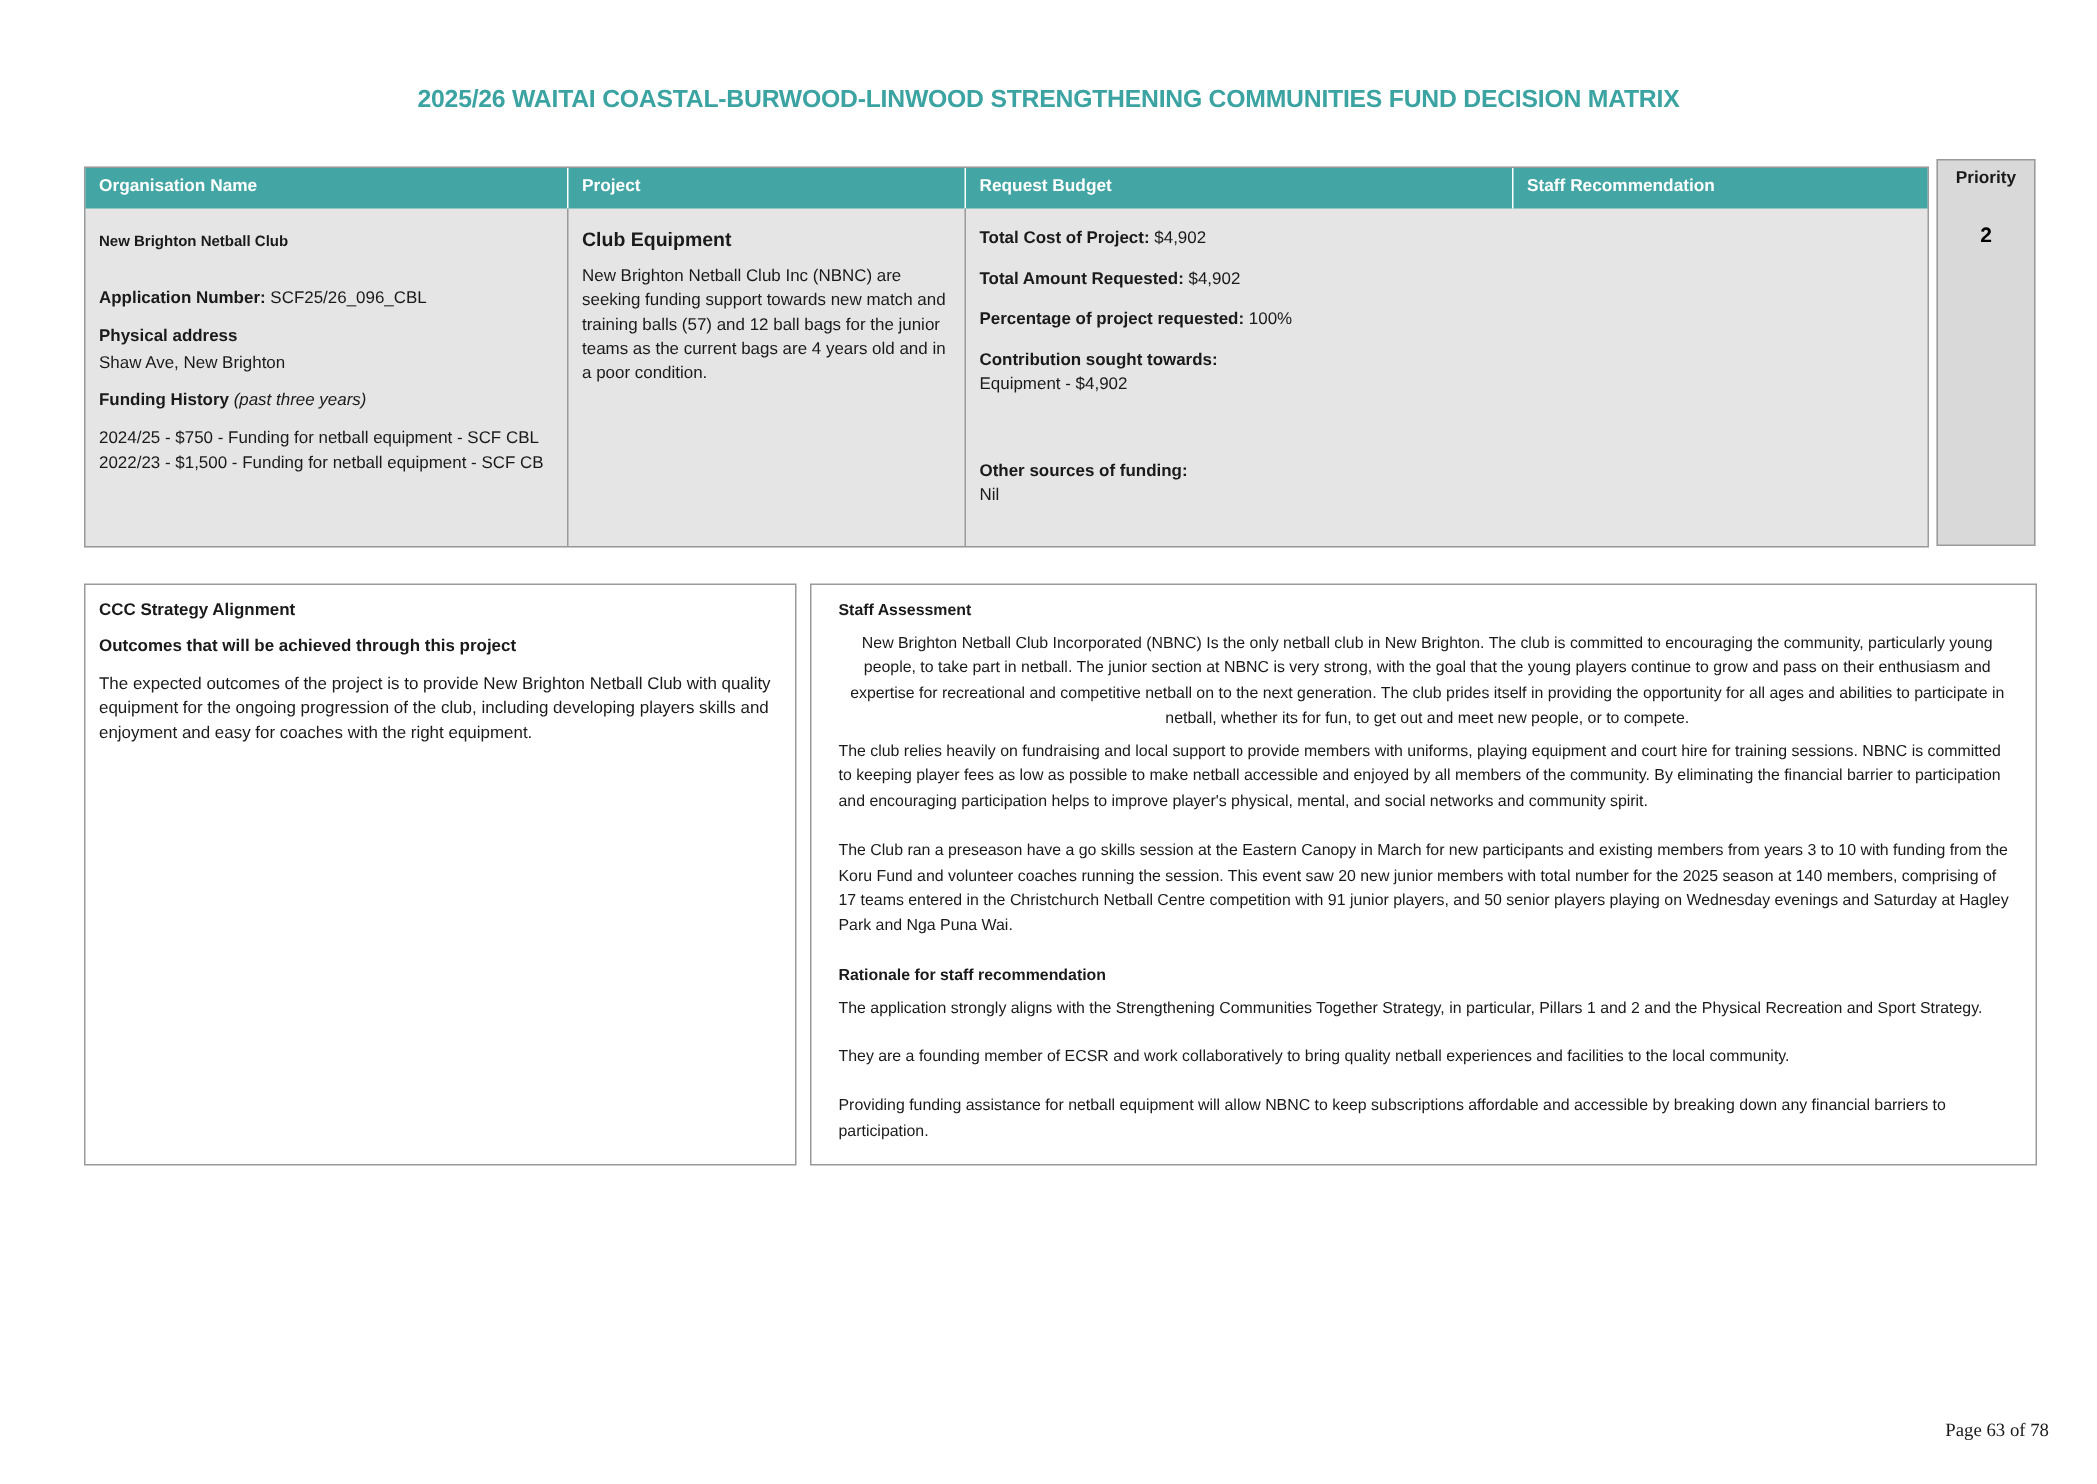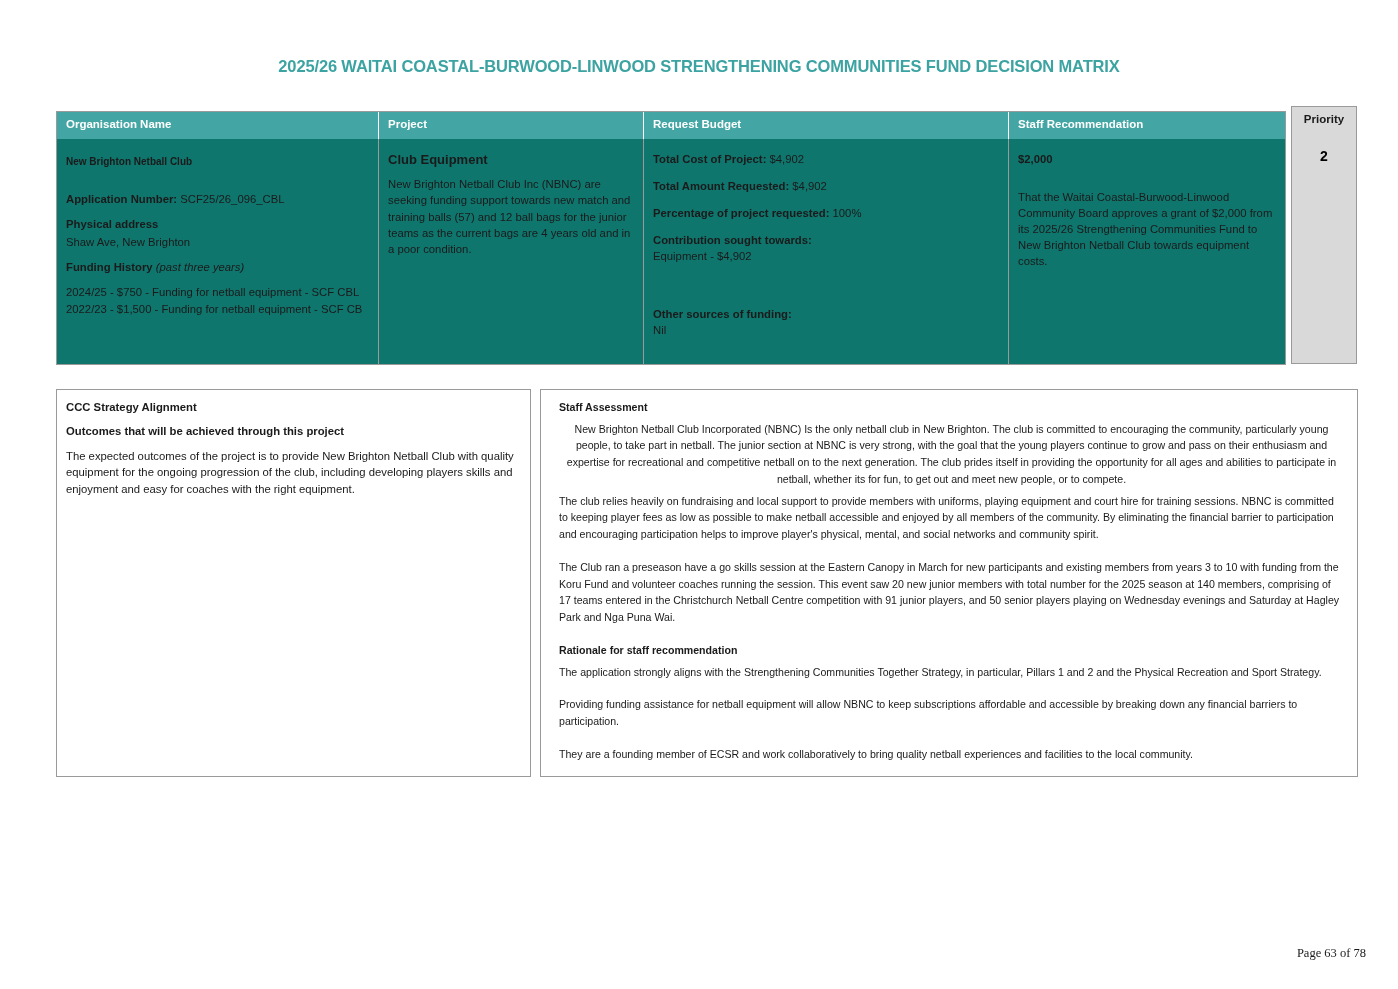--- a/index.html
+++ b/index.html
@@ -39,21 +39,21 @@
   }
 
   
   .matrix {
     position: absolute;
     left: 56px;
     top: 111px;
     width: 1230px;
     border: 1px solid #9a9a9a;
     box-sizing: border-box;
-    background: #0f766e;
+    background: #e5e5e5;
     display: flex;
     flex-direction: column;
   }
   .matrix-head {
     display: flex;
     background: #43a6a4;
     height: 27px;
   }
   .matrix-head .hcell {
     color: #ffffff;
@@ -238,24 +238,20 @@
           <span class="lbl">Percentage of project requested:</span>
           <span>100%</span>
         </div>
         <div class="budget-sub lbl">Contribution sought towards:</div>
         <div class="budget-sub">Equipment - $4,902</div>
         <div class="budget-gap"></div>
         <div class="budget-sub lbl">Other sources of funding:</div>
         <div class="budget-sub">Nil</div>
       </div>
 
-      <div class="bcell col4">
-        <div class="rec-amount">$2,000</div>
-        <div class="rec-body">That the Waitai Coastal-Burwood-Linwood Community Board approves a grant of $2,000 from its 2025/26 Strengthening Communities Fund to New Brighton Netball Club towards equipment costs.</div>
-      </div>
 
     </div>
   </div>
 
   <div class="priority-box">
     <div class="priority-label">Priority</div>
     <div class="priority-value">2</div>
   </div>
 
   <div class="lower-left">
@@ -264,19 +260,19 @@
     <p>The expected outcomes of the project is to provide New Brighton Netball Club with quality equipment for the ongoing progression of the club, including developing players skills and enjoyment and easy for coaches with the right equipment.</p>
   </div>
 
   <div class="lower-right">
     <div class="sec-head">Staff Assessment</div>
     <p class="nogap">New Brighton Netball Club Incorporated (NBNC) Is the only netball club in New Brighton. The club is committed to encouraging the community, particularly young people, to take part in netball. The junior section at NBNC is very strong, with the goal that the young players continue to grow and pass on their enthusiasm and expertise for recreational and competitive netball on to the next generation. The club prides itself in providing the opportunity for all ages and abilities to participate in netball, whether its for fun, to get out and meet new people, or to compete.</p>
     <p>The club relies heavily on fundraising and local support to provide members with uniforms, playing equipment and court hire for training sessions. NBNC is committed to keeping player fees as low as possible to make netball accessible and enjoyed by all members of the community. By eliminating the financial barrier to participation and encouraging participation helps to improve player's physical, mental, and social networks and community spirit.</p>
     <p>The Club ran a preseason have a go skills session at the Eastern Canopy in March for new participants and existing members from years 3 to 10 with funding from the Koru Fund and volunteer coaches running the session.  This event saw 20 new junior members with total number for the 2025 season at 140 members, comprising of 17 teams entered in the Christchurch Netball Centre competition with 91 junior players, and 50 senior players playing on Wednesday evenings and Saturday at Hagley Park and Nga Puna Wai.</p>
     <div class="sec-head">Rationale for staff recommendation</div>
     <p>The application strongly aligns with the Strengthening Communities Together Strategy, in particular, Pillars 1 and 2 and the Physical Recreation and Sport Strategy.</p>
+    <p>They are a founding member of ECSR and work collaboratively to bring quality netball experiences and facilities to the local community.</p>
     <p>Providing funding assistance for netball equipment will allow NBNC to keep subscriptions affordable and accessible by breaking down any financial barriers to participation.</p>
-    <p>They are a founding member of ECSR and work collaboratively to bring quality netball experiences and facilities to the local community.</p>
   </div>
 
   <div class="footer">Page 63 of 78</div>
 
 </div>
 
 </body></html>

